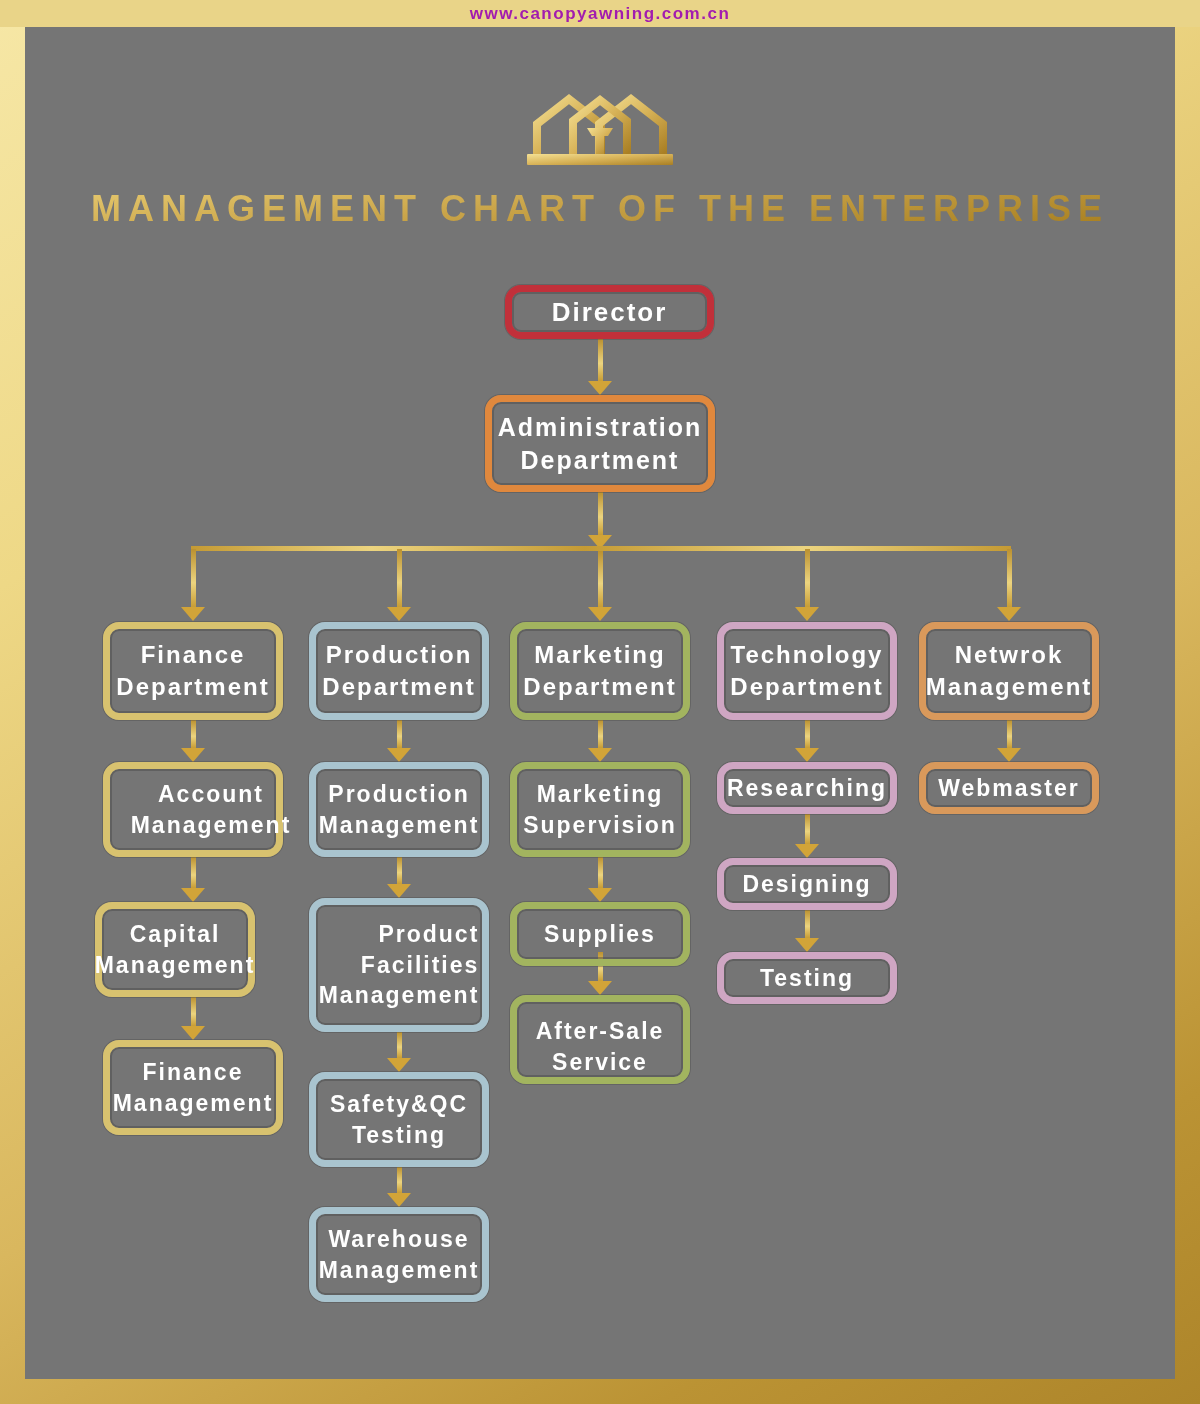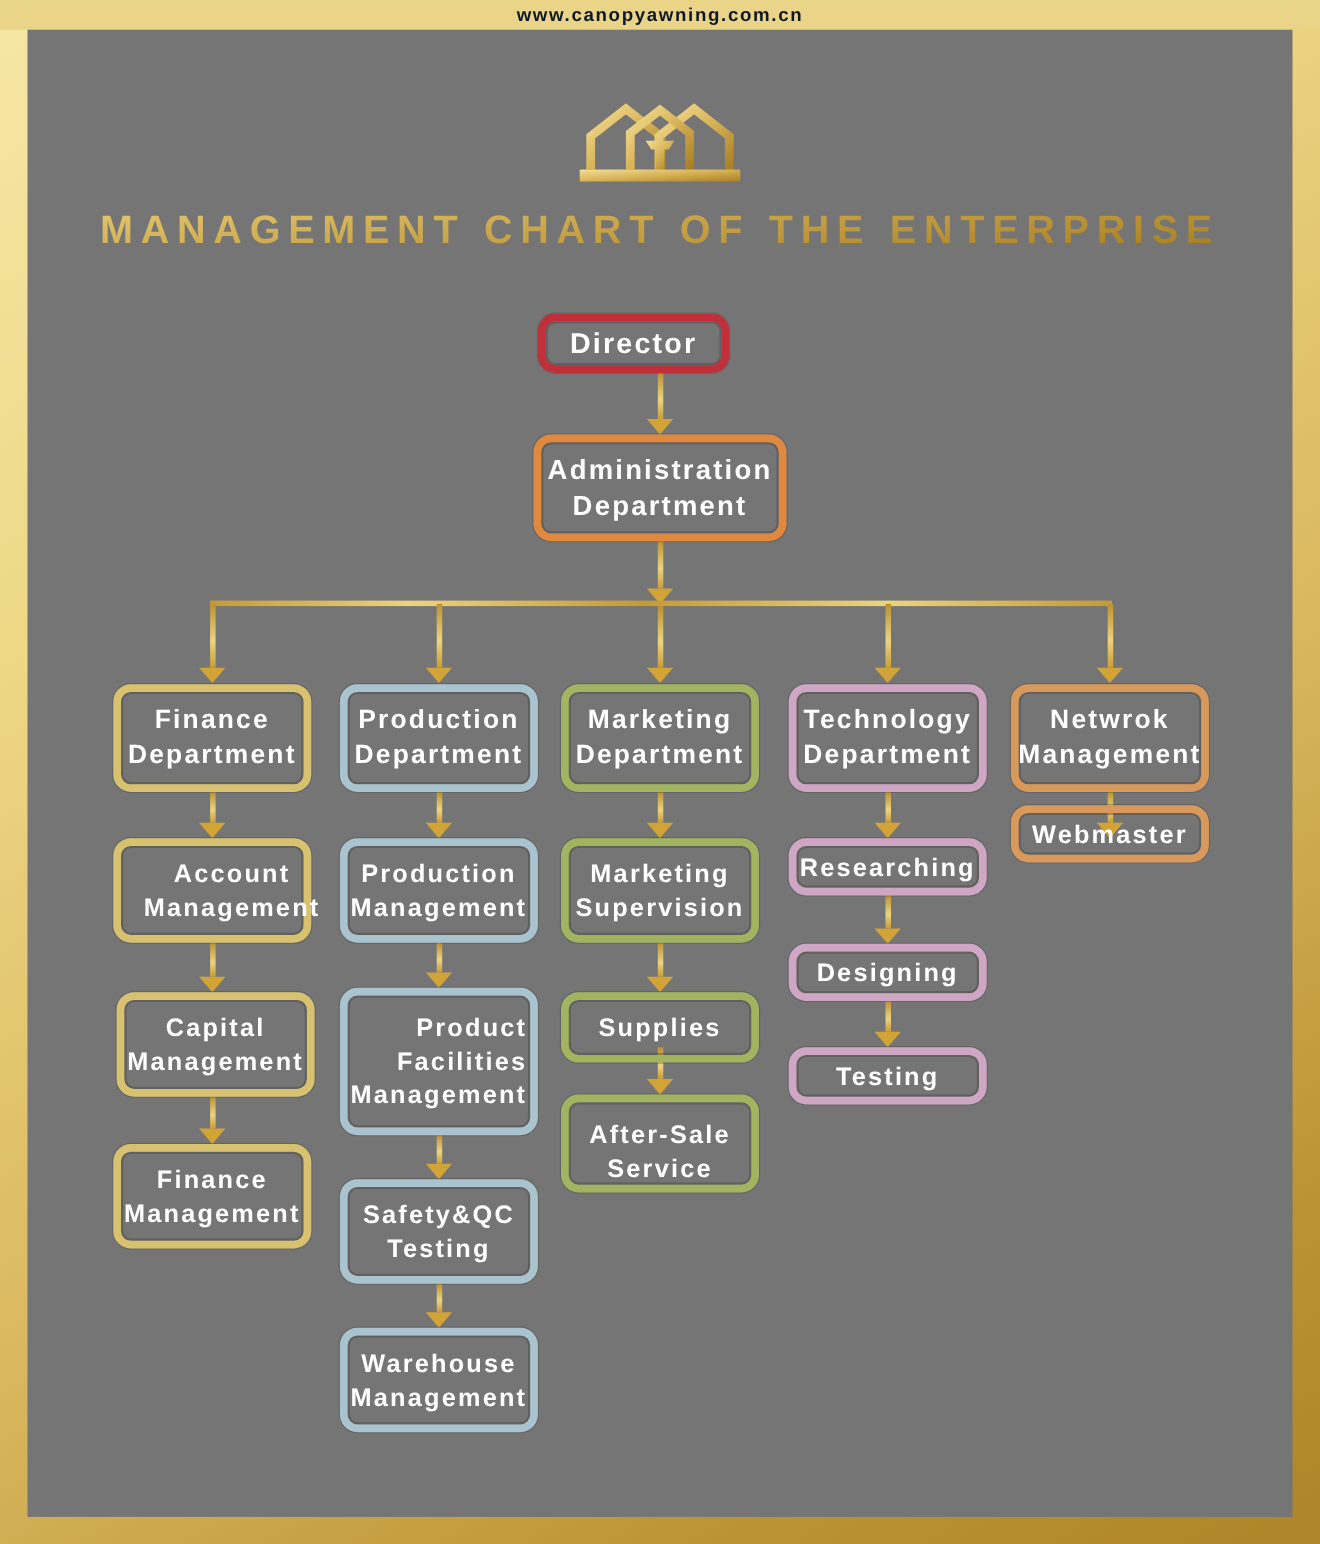--- a/index.html
+++ b/index.html
@@ -7,21 +7,21 @@
     width:1200px;height:1404px;position:relative;overflow:hidden;
     font-family:"Liberation Sans",sans-serif;
     background:linear-gradient(150deg,#f6e7a6 0%,#eed886 28%,#d9b75e 60%,#bb9334 85%,#ad852a 100%);
   }
   
   .banner{
     position:absolute;left:0;top:0;width:1200px;height:27px;
     background:#e9d488;display:flex;align-items:center;justify-content:center;
   }
   .banner-text{
-    color:#0f172a;font-weight:bold;font-size:17px;letter-spacing:1.5px;
+    color:#a21caf;font-weight:bold;font-size:17px;letter-spacing:1.5px;
   }
   
   .panel{
     position:absolute;left:25px;top:27px;width:1150px;height:1352px;
     background:#757575;
   }
   .logo-wrap{position:absolute;left:525px;top:84px;width:150px;height:86px;}
   .page-title{
     position:absolute;left:0;top:188px;width:1200px;text-align:center;
     font-size:36px;font-weight:700;letter-spacing:7px;
@@ -32,41 +32,41 @@
   
   .node{
     position:absolute;box-sizing:border-box;
     border:7px solid #fff;border-radius:16px;
     display:flex;align-items:center;justify-content:center;text-align:center;
     color:#ffffff;font-weight:bold;letter-spacing:2px;
     box-shadow:inset 0 0 0 2px rgba(70,70,70,.45), 0 0 0 1px rgba(70,70,70,.35);
     background:transparent;
   }
   .node-label{white-space:pre-line;line-height:1.32;}
-  .n-director{left:489px;top:285px;width:174px;height:54px;font-size:26px;}
+  .n-director{left:505px;top:285px;width:209px;height:54px;font-size:26px;}
   .n-admin{left:485px;top:395px;width:230px;height:97px;font-size:25px;}
   .n-finance-dept{left:103px;top:622px;width:180px;height:98px;font-size:24px;}
   .n-production-dept{left:309px;top:622px;width:180px;height:98px;font-size:24px;}
   .n-marketing-dept{left:510px;top:622px;width:180px;height:98px;font-size:24px;}
   .n-technology-dept{left:717px;top:622px;width:180px;height:98px;font-size:24px;}
   .n-network-mgmt{left:919px;top:622px;width:180px;height:98px;font-size:24px;}
   .n-account{left:103px;top:762px;width:180px;height:95px;font-size:23px;padding-left:36px;}
-  .n-capital{left:106px;top:902px;width:180px;height:95px;font-size:23px;}
+  .n-capital{left:95px;top:902px;width:160px;height:95px;font-size:23px;border-radius:17px;}
   .n-finance-mgmt{left:103px;top:1040px;width:180px;height:95px;font-size:23px;}
   .n-production-mgmt{left:309px;top:762px;width:180px;height:95px;font-size:23px;}
   .n-product-fac{left:309px;top:898px;width:180px;height:134px;font-size:23px;text-align:right;}
   .n-safety{left:309px;top:1072px;width:180px;height:95px;font-size:23px;}
   .n-warehouse{left:309px;top:1207px;width:180px;height:95px;font-size:23px;}
   .n-marketing-sup{left:510px;top:762px;width:180px;height:95px;font-size:23px;}
   .n-supplies{left:510px;top:902px;width:180px;height:64px;font-size:23px;}
   .n-after-sale{left:510px;top:995px;width:180px;height:89px;font-size:23px;align-items:flex-end;}
   .n-researching{left:717px;top:762px;width:180px;height:52px;font-size:23px;}
   .n-designing{left:717px;top:858px;width:180px;height:52px;font-size:23px;}
   .n-testing{left:717px;top:952px;width:180px;height:52px;font-size:23px;}
-  .n-webmaster{left:919px;top:732px;width:180px;height:52px;font-size:23px;}
+  .n-webmaster{left:919px;top:762px;width:180px;height:52px;font-size:23px;}
   
   .varrow{
     position:absolute;width:26px;display:flex;flex-direction:column;align-items:center;
   }
   .varrow .shaft{
     flex:1;width:5px;
     background:linear-gradient(180deg,#bb9130 0%,#ecd47f 58%,#c89d35 100%);
   }
   .varrow .head{
     width:0;height:0;flex:0 0 auto;

